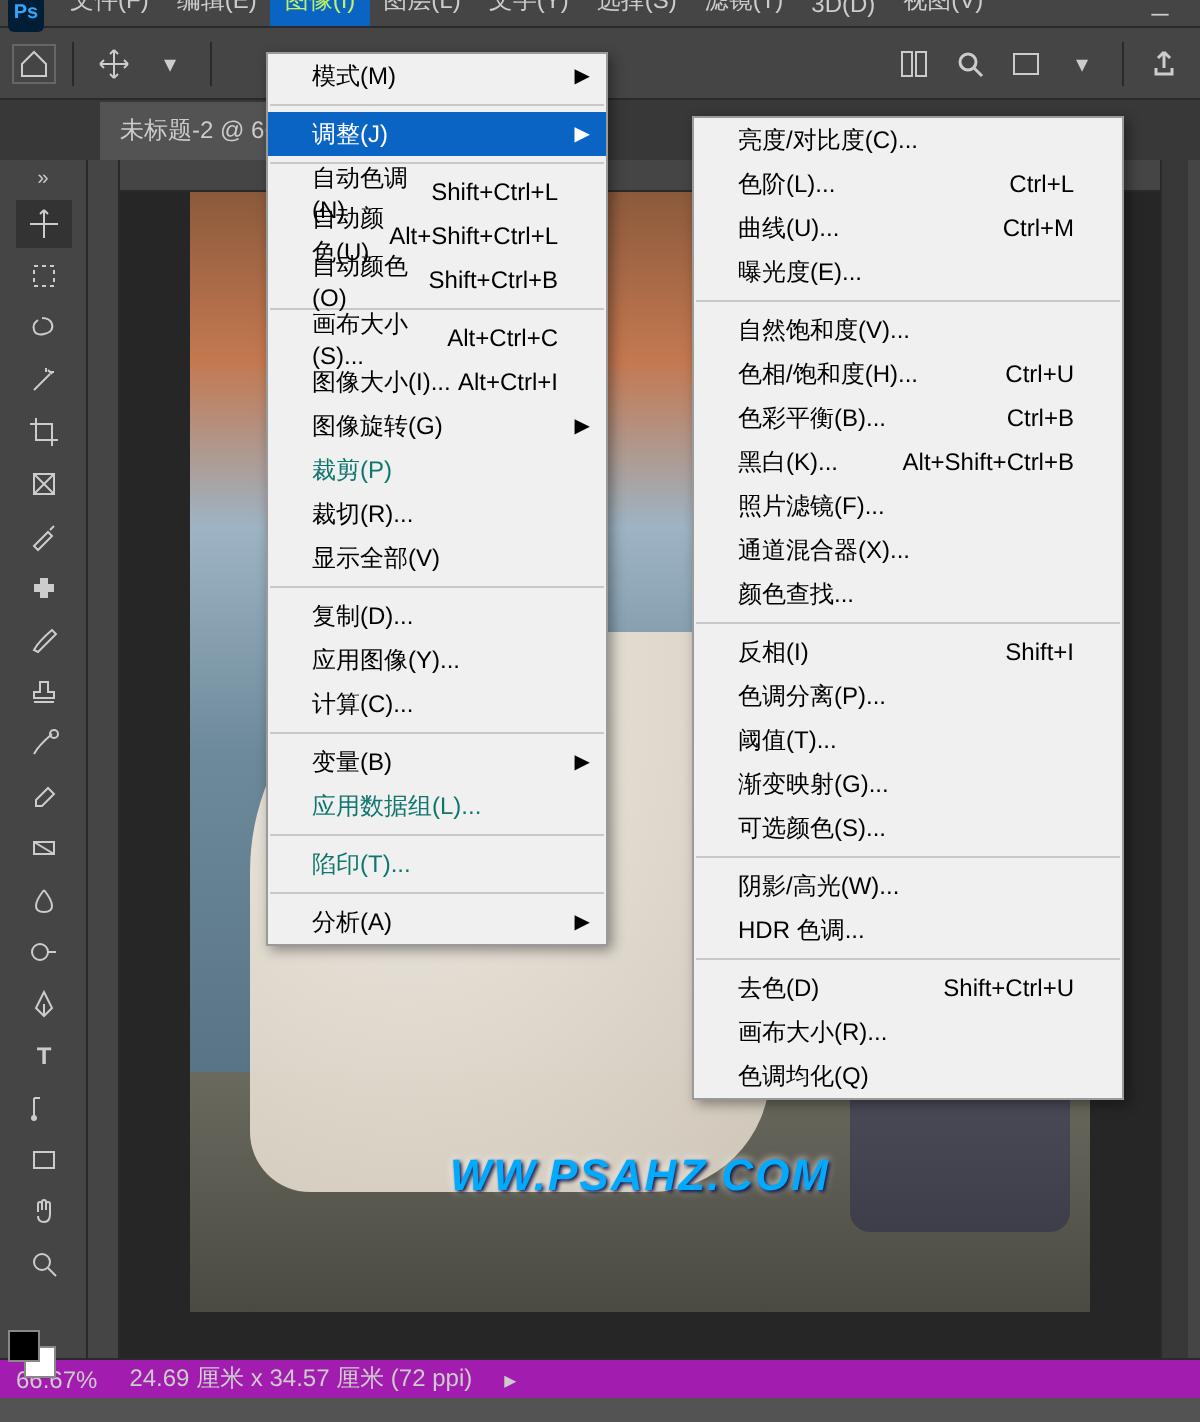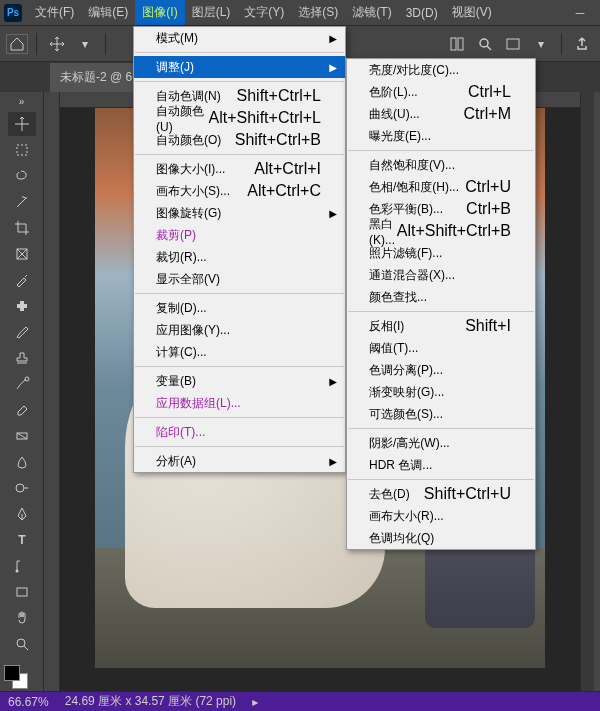--- a/index.html
+++ b/index.html
@@ -1,20 +1,20 @@
 <!DOCTYPE html>
 <html><head>
 <meta charset="utf-8">
 <style>
 *{margin:0;padding:0;box-sizing:border-box;font-family:"Microsoft YaHei",Arial,sans-serif;font-size:12px;user-select:none}
 body{background:#535353;width:600px;height:711px;overflow:hidden;position:relative}
-.titlebar{background:#454545;height:26px;display:flex;align-items:center;padding:0 4px;border-bottom:1px solid #2a2a2a}
+.titlebar{background:#454545;height:14px;display:flex;align-items:center;padding:0 4px;border-bottom:1px solid #2a2a2a}
 .ps-logo{width:18px;height:18px;background:#001e36;border-radius:3px;display:flex;align-items:center;justify-content:center;margin-right:6px}
 .ps-logo span{color:#31a8ff;font-weight:bold;font-size:10px}
-.menubar{display:flex;align-items:center;height:100%}
+.menubar{display:flex;align-items:flex-end;height:100%}
 .menu-item{color:#ccc;padding:4px 7px;cursor:default}
 .menu-item.active{background:#0a64c4;color:#bef264}
 .win-controls{margin-left:auto;display:flex}
 .win-btn{width:32px;height:22px;display:flex;align-items:center;justify-content:center;color:#ccc}
 .optbar{background:#454545;height:36px;display:flex;align-items:center;padding:0 6px;border-bottom:1px solid #2a2a2a;gap:4px}
 .opt-ico{width:24px;height:24px;display:flex;align-items:center;justify-content:center;color:#ccc}
 .opt-sep{width:1px;height:22px;background:#2a2a2a;margin:0 4px}
 .opt-home{width:22px;height:20px;border:1px solid #666;display:flex;align-items:center;justify-content:center;color:#ccc}
 .tabbar{background:#383838;height:30px;display:flex;align-items:center;padding-left:50px}
 .tab{background:#535353;color:#ccc;padding:6px 10px;font-size:11px;display:flex;align-items:center;gap:6px}
@@ -26,33 +26,33 @@
 .canvas{flex:1;background:#262626;display:flex;align-items:flex-start;justify-content:center;overflow:hidden;position:relative}
 .ruler-top{position:absolute;top:0;left:0;right:0;height:16px;background:#454545;border-bottom:1px solid #2a2a2a}
 .ruler-left{position:absolute;top:0;left:0;bottom:0;width:16px;background:#454545;border-right:1px solid #2a2a2a}
 .image-area{margin-top:16px;margin-left:16px;width:450px;height:560px;background:linear-gradient(180deg,#8b5a3c 0%,#c47850 15%,#9eb4c4 30%,#6d8a9a 50%,#4a6575 100%);position:relative;overflow:hidden}
 .dress{position:absolute;bottom:60px;left:30px;width:260px;height:280px;background:radial-gradient(ellipse at 30% 20%,#f4f0e8 0%,#e8e0d4 40%,#d4cbbd 100%);border-radius:120px 40px 60px 30px;opacity:0.95}
 .wall{position:absolute;bottom:0;left:0;right:0;height:120px;background:linear-gradient(180deg,#6a6a5f 0%,#4a4a42 100%)}
 .person2{position:absolute;bottom:40px;right:10px;width:110px;height:200px;background:linear-gradient(180deg,#5a5a6a 0%,#3a3a4a 100%);border-radius:30px 30px 10px 10px;opacity:0.85}
 .watermark{position:absolute;bottom:55px;left:50%;transform:translateX(-50%);color:#0af;font-size:22px;font-weight:bold;font-style:italic;text-shadow:1px 1px 2px #003,0 0 4px #fff;letter-spacing:1px}
 .rbar{width:14px;background:#383838;border-left:1px solid #2a2a2a}
 .rbar2{width:6px;background:#454545}
-.statusbar{height:20px;background:#4c1d95;display:flex;align-items:center;padding:0 8px;color:#ccc;font-size:11px;gap:16px;border-top:1px solid #2a2a2a}
+.statusbar{height:20px;background:#a21caf;display:flex;align-items:center;padding:0 8px;color:#ccc;font-size:11px;gap:16px;border-top:1px solid #2a2a2a}
 .swatch{position:absolute;bottom:22px;left:4px;width:24px;height:24px}
 .swatch .fg{position:absolute;top:0;left:0;width:16px;height:16px;background:#000;border:1px solid #888}
 .swatch .bg{position:absolute;bottom:0;right:0;width:16px;height:16px;background:#fff;border:1px solid #888}
 
 .dropdown{position:absolute;background:#f0f0f0;border:1px solid #9a9a9a;box-shadow:2px 2px 6px rgba(0,0,0,0.4);z-index:100}
-.dd1{top:26px;left:133px;width:213px}
-.dd2{top:58px;left:346px;width:190px}
+.dd1{top:26px;left:133px;width:171px}
+.dd2{top:58px;left:346px;width:216px}
 .dd-row{height:22px;display:flex;align-items:center;padding:0 24px 0 22px;color:#000;cursor:default;position:relative}
 .dd-row.hl{background:#0a64c4;color:#fff}
-.dd-row.dis{color:#a21caf}
+.dd-row.dis{color:#0f766e}
 .dd-row .arrow{position:absolute;right:8px;font-size:10px}
-.dd-row .sc{margin-left:auto;color:#000;font-size:16px}
+.dd-row .sc{margin-left:auto;color:#000;font-size:12px}
 .dd-sep{height:1px;background:#c8c8c8;margin:3px 1px}
 svg{width:16px;height:16px}
 </style>
 </head>
 <body>
 
 <div class="titlebar">
   <div class="ps-logo">
       <span>Ps</span>
     </div>
@@ -236,20 +236,21 @@
       </div>
   </div>
 
   <div class="canvas">
     <div class="ruler-top"></div>
     <div class="ruler-left"></div>
     <div class="image-area">
       <div class="wall"></div>
       <div class="dress"></div>
       <div class="person2"></div>
+      <div class="watermark">WW.PSAHZ.COM</div>
     </div>
   </div>
   <div class="rbar"></div>
   <div class="rbar2"></div>
 </div>
 
 <div class="statusbar">
   <span>66.67%</span>
   <span>24.69 厘米 x 34.57 厘米 (72 ppi)</span>
   <span>▸</span>
@@ -278,28 +279,28 @@
     <div class="dd-row">
       <span>自动颜色(U)</span>
       <span class="sc">Alt+Shift+Ctrl+L</span>
     </div>
     <div class="dd-row">
       <span>自动颜色(O)</span>
       <span class="sc">Shift+Ctrl+B</span>
     </div>
     <div class="dd-sep"></div>
     <div class="dd-row">
+      <span>画布大小(S)...</span>
+      <span class="sc">Alt+Ctrl+C</span>
+    </div>
+    <div class="dd-row">
       <span>图像大小(I)...</span>
       <span class="sc">Alt+Ctrl+I</span>
     </div>
     <div class="dd-row">
-      <span>画布大小(S)...</span>
-      <span class="sc">Alt+Ctrl+C</span>
-    </div>
-    <div class="dd-row">
       <span>图像旋转(G)</span>
       <span class="arrow">▶</span>
     </div>
     <div class="dd-row dis">
       <span>裁剪(P)</span>
     </div>
     <div class="dd-row">
       <span>裁切(R)...</span>
     </div>
     <div class="dd-row">
@@ -372,24 +373,24 @@
     </div>
     <div class="dd-row">
       <span>颜色查找...</span>
     </div>
     <div class="dd-sep"></div>
     <div class="dd-row">
       <span>反相(I)</span>
       <span class="sc">Shift+I</span>
     </div>
     <div class="dd-row">
+      <span>色调分离(P)...</span>
+    </div>
+    <div class="dd-row">
       <span>阈值(T)...</span>
-    </div>
-    <div class="dd-row">
-      <span>色调分离(P)...</span>
     </div>
     <div class="dd-row">
       <span>渐变映射(G)...</span>
     </div>
     <div class="dd-row">
       <span>可选颜色(S)...</span>
     </div>
     <div class="dd-sep"></div>
     <div class="dd-row">
       <span>阴影/高光(W)...</span>

